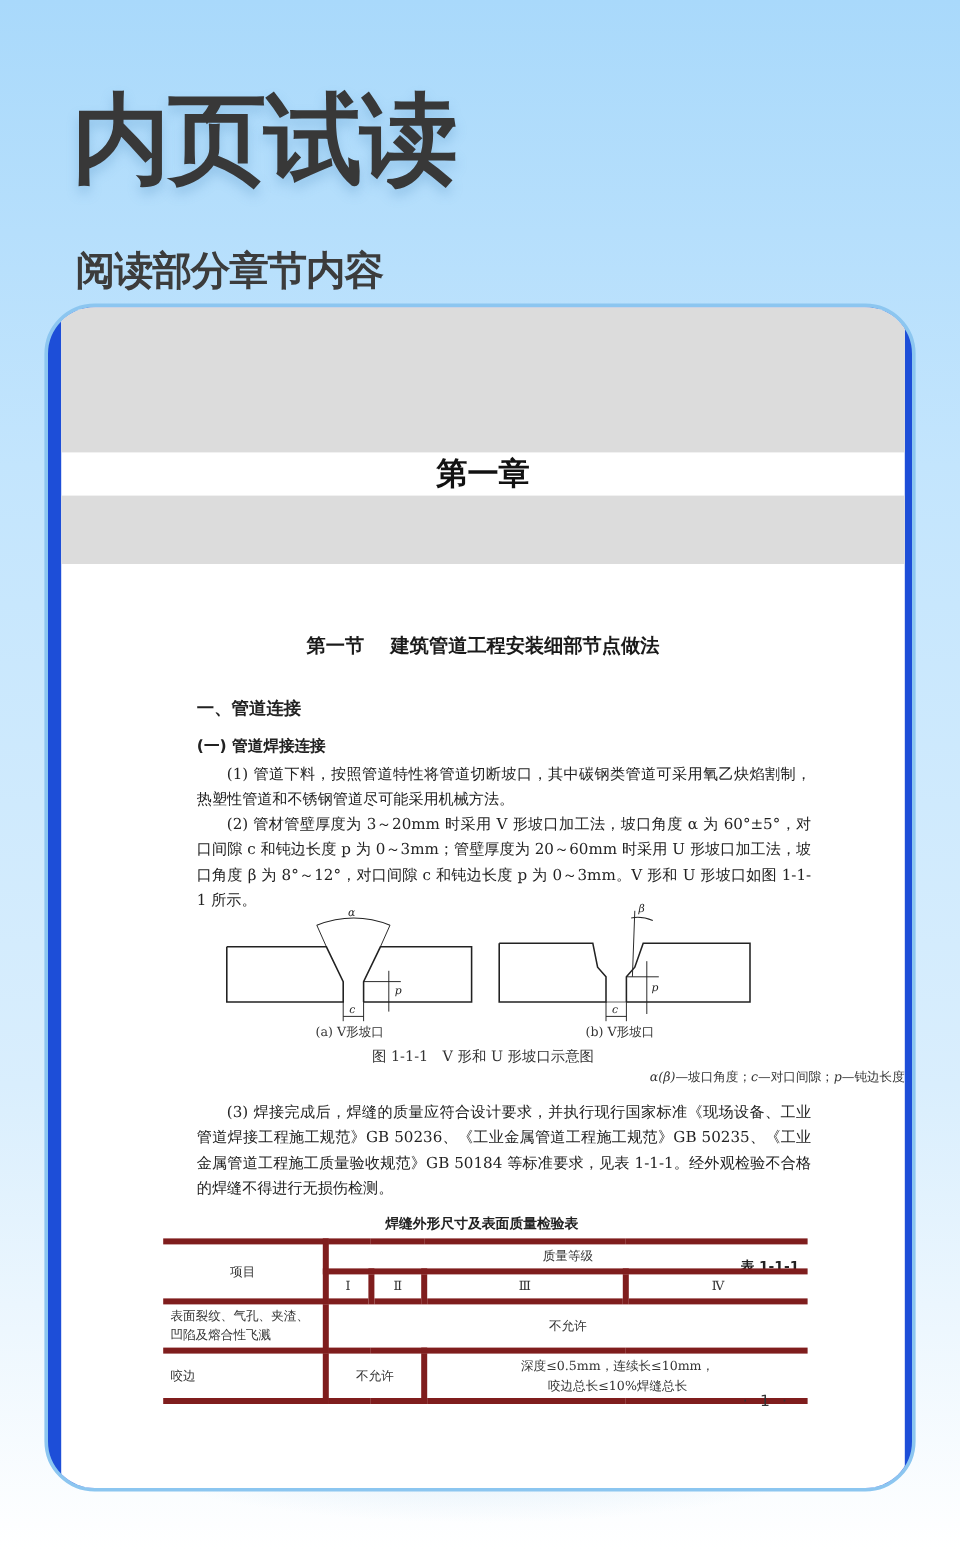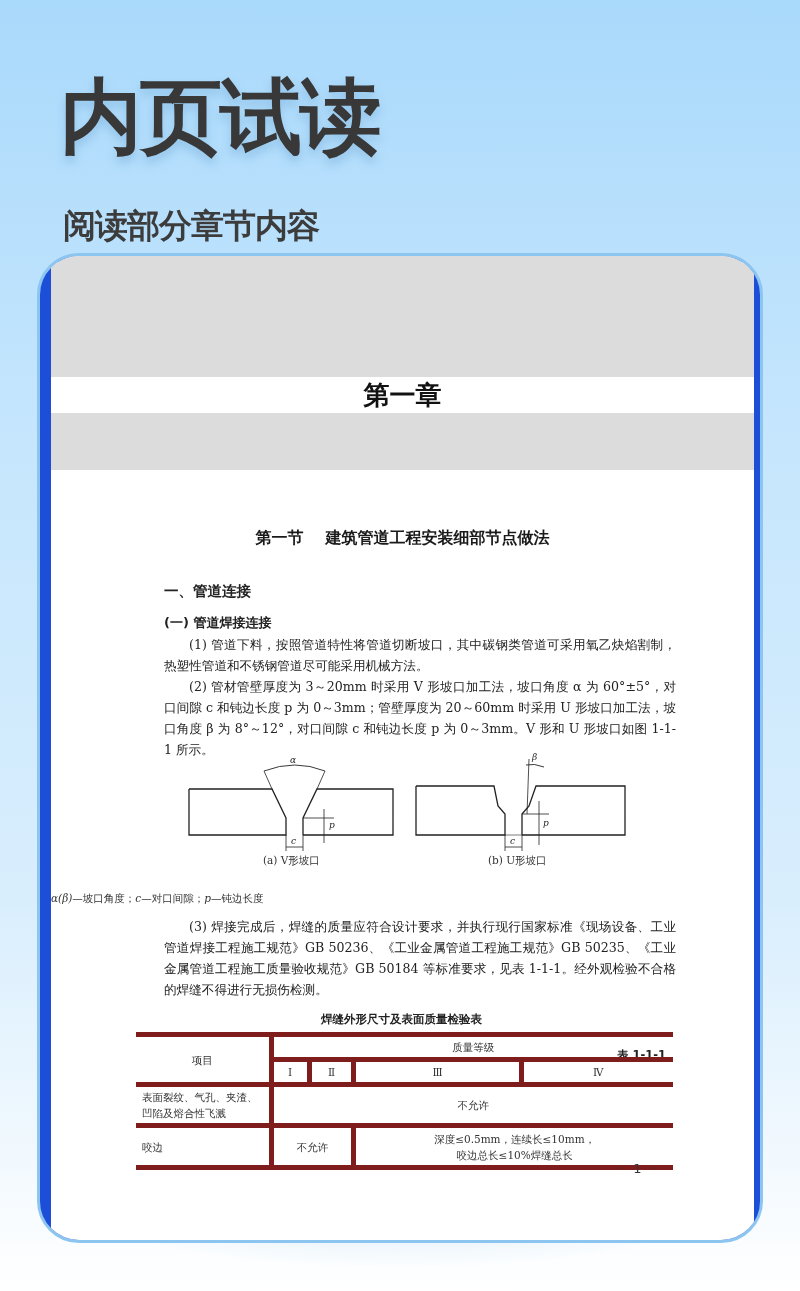--- a/index.html
+++ b/index.html
@@ -87,21 +87,21 @@
     position: absolute; top: 597px;
     font-family: "DejaVu Serif", serif; font-size: 10.5px; line-height: 14px; color: #333;
   }
   .fig-cap-a { left: 212px; text-align: center; }
   .fig-cap-b { left: 437px; }
   .fig-title {
     position: absolute; left: 0; top: 615px; width: 703px; text-align: center;
     font-family: "DejaVu Serif", serif; font-size: 12px; line-height: 18px; color: #333;
   }
   .fig-legend {
-    position: absolute; left: 0; top: 634px; width: 703px; text-align: left;
+    position: absolute; left: 0; top: 634px; width: 703px; text-align: right;
     font-family: "DejaVu Serif", serif; font-size: 10.5px; line-height: 16px; color: #333;
   }
   .fig-legend i { font-style: italic; }
   .tbl-title {
     position: absolute; left: 270px; top: 755px;
     font-family: "DejaVu Sans", sans-serif; font-weight: bold;
     font-size: 11.5px; line-height: 16px; color: #222;
   }
   .tbl-num {
     position: absolute; left: 566px; top: 791px;
@@ -181,21 +181,22 @@
         <text x="106" y="12">α</text>
         <text x="107" y="93">c</text>
         <text x="145" y="77">p</text>
         <text x="348" y="9">β</text>
         <text x="326" y="93">c</text>
         <text x="359" y="75">p</text>
       </g>
     </svg>
 
     <div class="fig-cap-a">(a) V形坡口</div>
-    <div class="fig-cap-b">(b) U形坡口</div>
+    <div class="fig-cap-b">(b) V形坡口</div>
+    <div class="fig-title">图 1-1-1　V 形和 U 形坡口示意图</div>
     <div class="fig-legend">
       <i>α(β)</i><span>—坡口角度；</span><i>c</i><span>—对口间隙；</span><i>p</i><span>—钝边长度</span>
     </div>
 
     <div class="para" style="top:660px;"><span class="ind"></span><span>(3) 焊接完成后，焊缝的质量应符合设计要求，并执行现行国家标准《现场设备、工业管道焊接工程施工规范》GB 50236、《工业金属管道工程施工规范》GB 50235、《工业金属管道工程施工质量验收规范》GB 50184 等标准要求，见表 1-1-1。经外观检验不合格的焊缝不得进行无损伤检测。</span></div>
 
     <div class="tbl-title">焊缝外形尺寸及表面质量检验表</div>
     <div class="tbl-num">表 1-1-1</div>
 
     <table class="qtbl">

